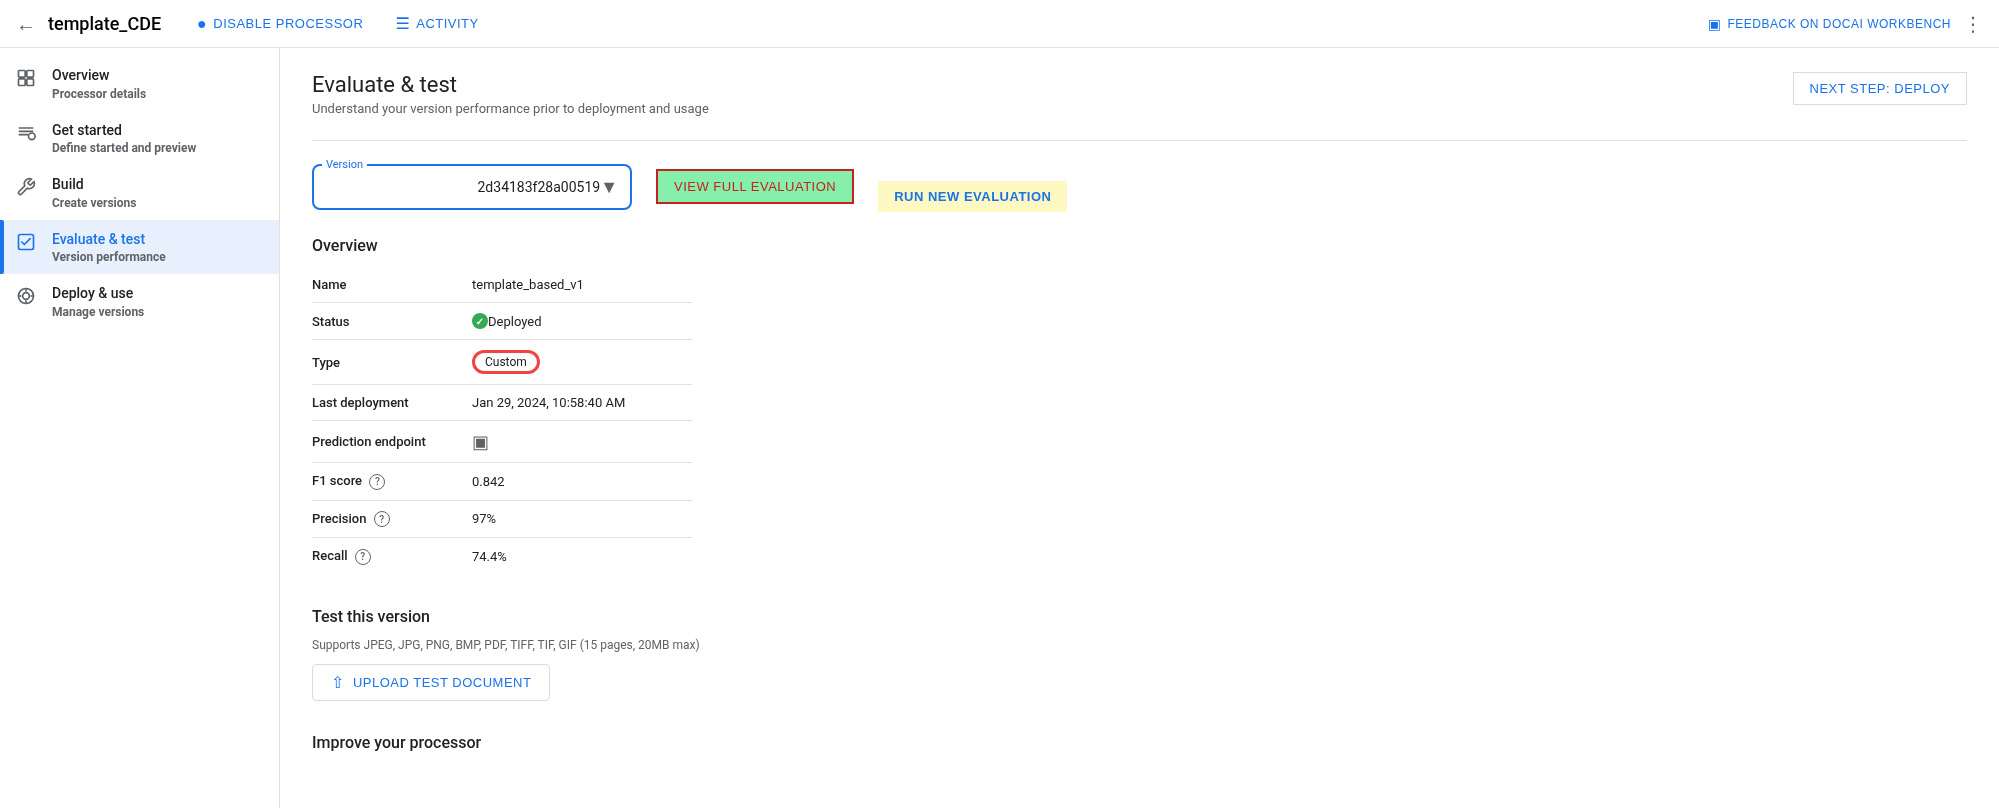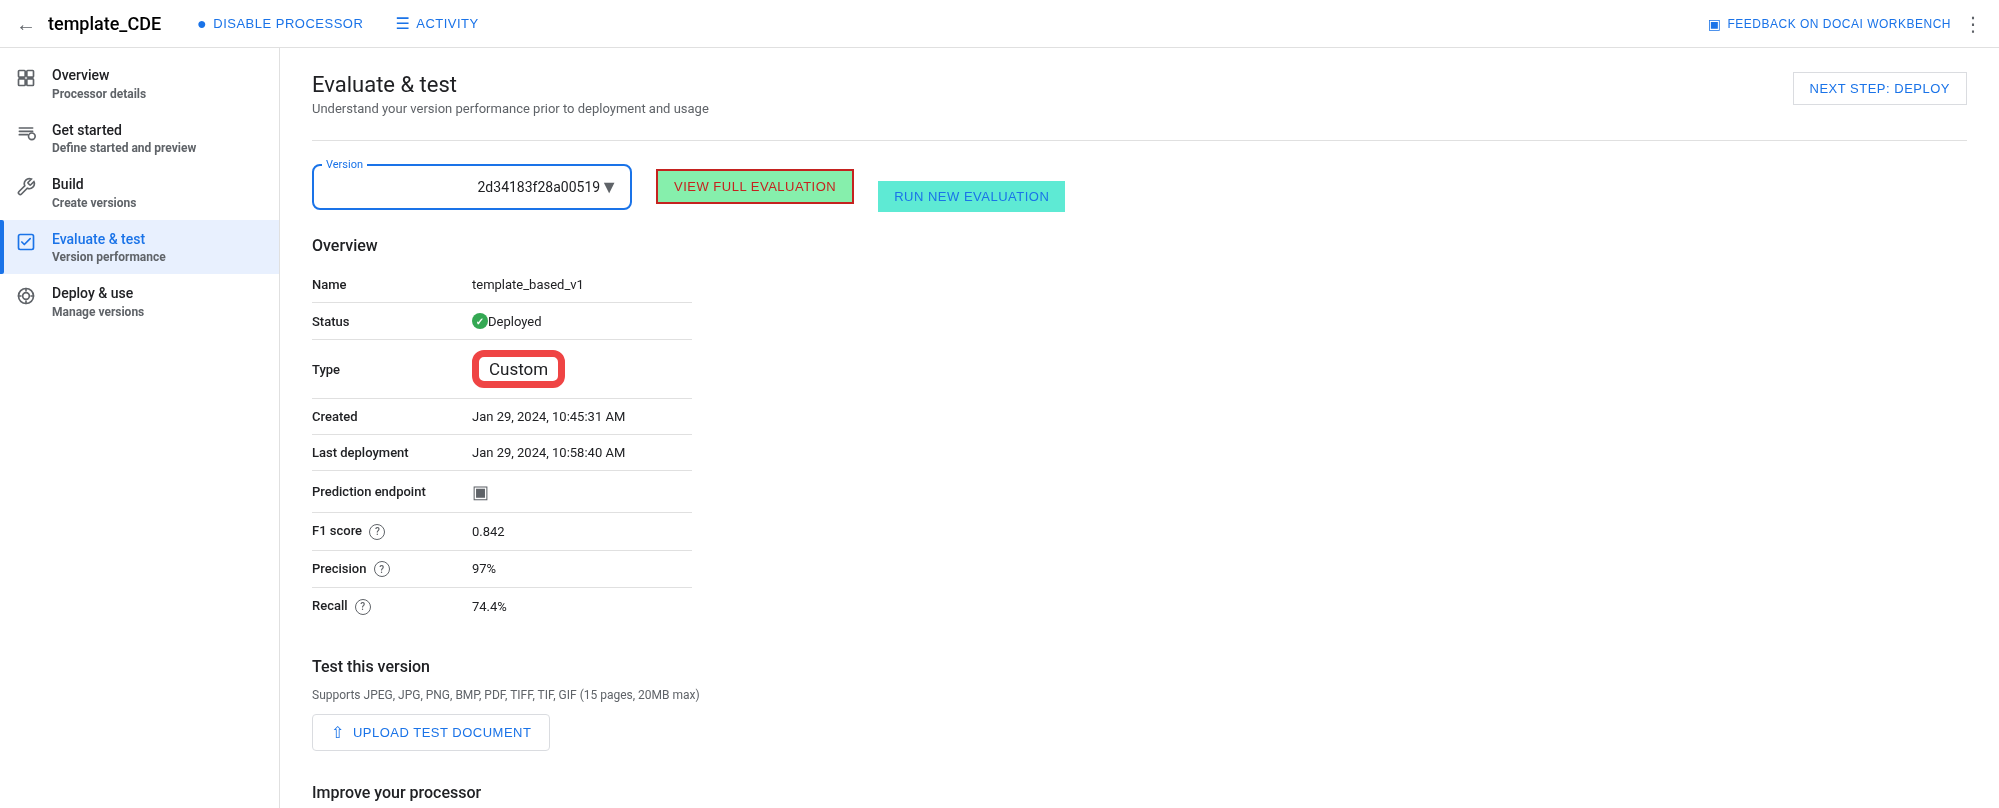--- a/index.html
+++ b/index.html
@@ -218,24 +218,24 @@
       border: 2px solid #c5221f;
       background: #86efac;
       cursor: pointer;
       text-transform: uppercase;
       letter-spacing: 0.5px;
       text-align: center;
     }
     .run-eval-btn {
       padding: 8px 16px;
       font-size: 13px;
-      font-weight: 400;
+      font-weight: 700;
       color: #1a73e8;
       border: none;
-      background: #5eead4;
+      background: #fef9c3;
       cursor: pointer;
       text-transform: uppercase;
       letter-spacing: 0.5px;
       margin-top: 20px;
     }
 
     
     .section-title {
       font-size: 16px;
       font-weight: 500;
@@ -282,23 +282,23 @@
     }
     .status-dot::after {
       content: '✓';
       color: #fff;
       font-size: 10px;
       font-weight: bold;
     }
     .type-chip {
       display: inline-block;
       padding: 2px 10px;
-      border: 7px solid #ef4444;
+      border: 3px solid #ef4444;
       border-radius: 12px;
-      font-size: 17px;
+      font-size: 12px;
       color: #202124;
     }
     .copy-icon-btn {
       cursor: pointer;
       color: #5f6368;
       font-size: 18px;
     }
 
     .info-icon {
       display: inline-flex;
@@ -491,24 +491,20 @@
           </td>
         </tr>
 
         <tr>
           <td>Type</td>
           <td>
             <span class="type-chip">Custom</span>
           </td>
         </tr>
 
-        <tr>
-          <td>Created</td>
-          <td>Jan 29, 2024, 10:45:31 AM</td>
-        </tr>
 
         <tr>
           <td>Last deployment</td>
           <td>Jan 29, 2024, 10:58:40 AM</td>
         </tr>
 
         <tr>
           <td>Prediction endpoint</td>
           <td>
             <span class="copy-icon-btn">▣</span>

